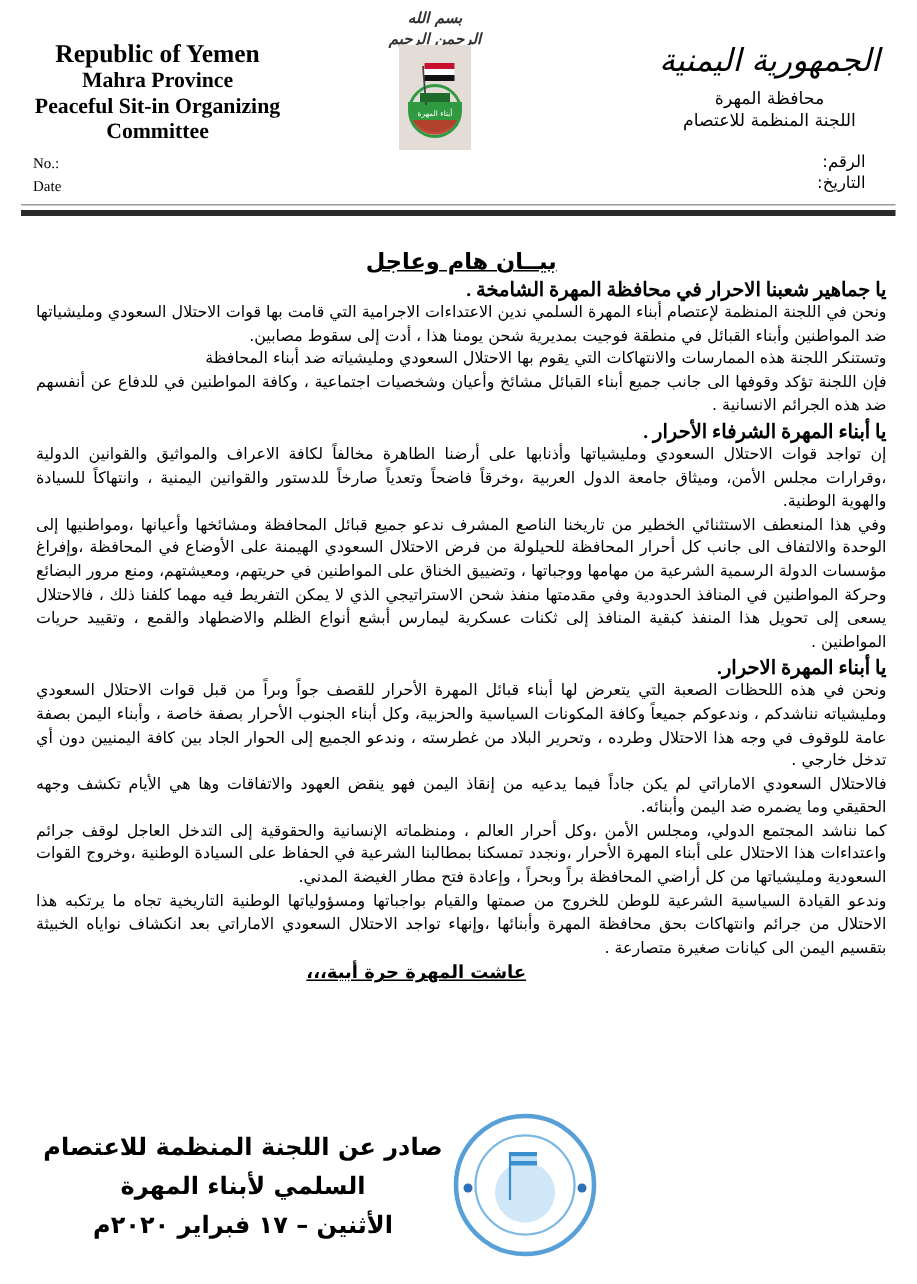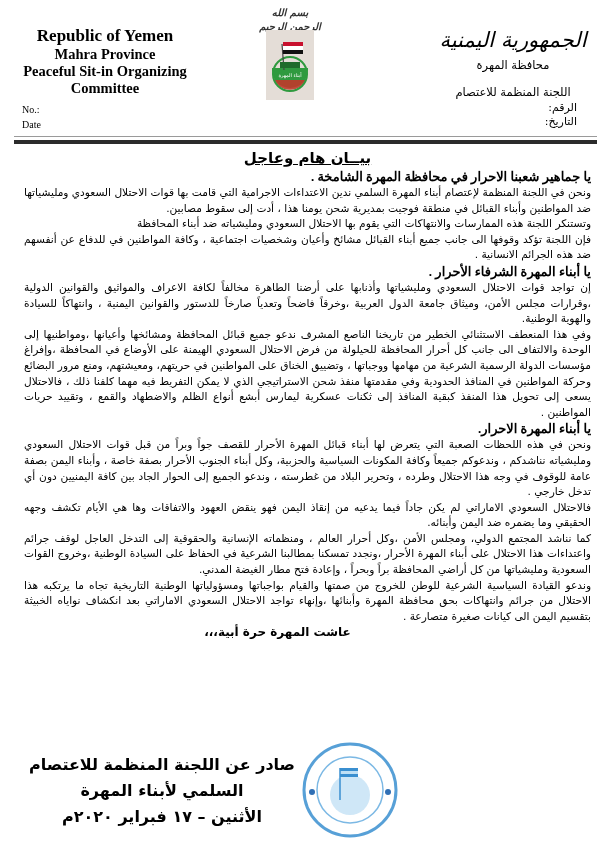--- a/index.html
+++ b/index.html
@@ -19,24 +19,24 @@
   .hdr-right { position: absolute; right: 18px; top: 26px; width: 160px; text-align: center; direction: rtl; font-family: "DejaVu Serif", serif; }
   .hdr-right .calli { font-size: 21px; line-height: 28px; font-style: italic; letter-spacing: -0.5px; }
   .hdr-right .r1 { font-size: 11.5px; line-height: 15px; margin-top: 4px; font-family: "DejaVu Sans", sans-serif; }
   .meta-right { position: absolute; right: 34px; top: 101px; direction: rtl; font-size: 11px; line-height: 14px; font-family: "DejaVu Sans", sans-serif; }
 
   .rule-thin { position: absolute; left: 14px; right: 14px; top: 136px; height: 1px; background: #9a9a9a; }
   .rule-thick { position: absolute; left: 14px; right: 14px; top: 140px; height: 4px; background: #2b2b2b; }
 
   
   .body { position: absolute; left: 24px; right: 20px; top: 146px; direction: rtl; text-align: justify; font-family: "DejaVu Sans", sans-serif; font-size: 10.6px; line-height: 15.6px; }
-  .title { text-align: center; font-weight: bold; font-size: 15px; line-height: 20px; text-decoration: underline; margin: 2px 0 0; }
+  .title { text-align: center; font-weight: bold; font-size: 15px; line-height: 20px; text-decoration: underline; margin: 18px 0 0; }
   .sub { font-weight: bold; font-size: 13px; line-height: 17px; margin: 0; font-family: Liberation Serif, serif; }
   .p { margin: 0; text-align-last: right; }
-  .closing { font-weight: bold; font-size: 12px; line-height: 16px; text-align: center; margin: 0; padding-right: 60px; }
+  .closing { font-weight: bold; font-size: 12px; line-height: 16px; text-align: center; margin: 0; padding-right: 60px; text-decoration: underline; }
 
   
   .sign { position: absolute; left: 12px; top: 752px; width: 300px; direction: rtl; text-align: center; font-family: "DejaVu Sans", sans-serif; font-weight: bold; font-size: 16px; line-height: 26px; }
   .stamp { position: absolute; left: 300px; top: 740px; width: 100px; height: 100px; }
   .stamp svg { width: 100%; height: 100%; display: block; }
 </style>
 </head>
 <body>
 
 <div class="page">
@@ -64,21 +64,21 @@
       <rect x="17" y="16" width="20" height="4" fill="#ffffff"></rect>
       <rect x="17" y="20" width="20" height="4" fill="#111111"></rect>
       <rect x="14" y="32" width="20" height="6" fill="#1f6b2b"></rect>
       <text x="24" y="47" font-size="5" fill="#fff" text-anchor="middle" font-family="DejaVu Sans, sans-serif">أبناء المهرة</text>
     </svg>
   </div>
 
   <div class="hdr-right">
     <div class="calli">الجمهورية اليمنية</div>
     <div class="r1">محافظة المهرة</div>
-    <div class="r1" style="margin-top:12px">اللجنة المنظمة للاعتصام</div>
+    <div class="r1" style="margin-top:0">اللجنة المنظمة للاعتصام</div>
   </div>
   <div class="meta-right">
     <div>الرقم:</div>
     <div>التاريخ:</div>
   </div>
 
   <div class="rule-thin"></div>
   <div class="rule-thick"></div>
 
   <div class="body">

